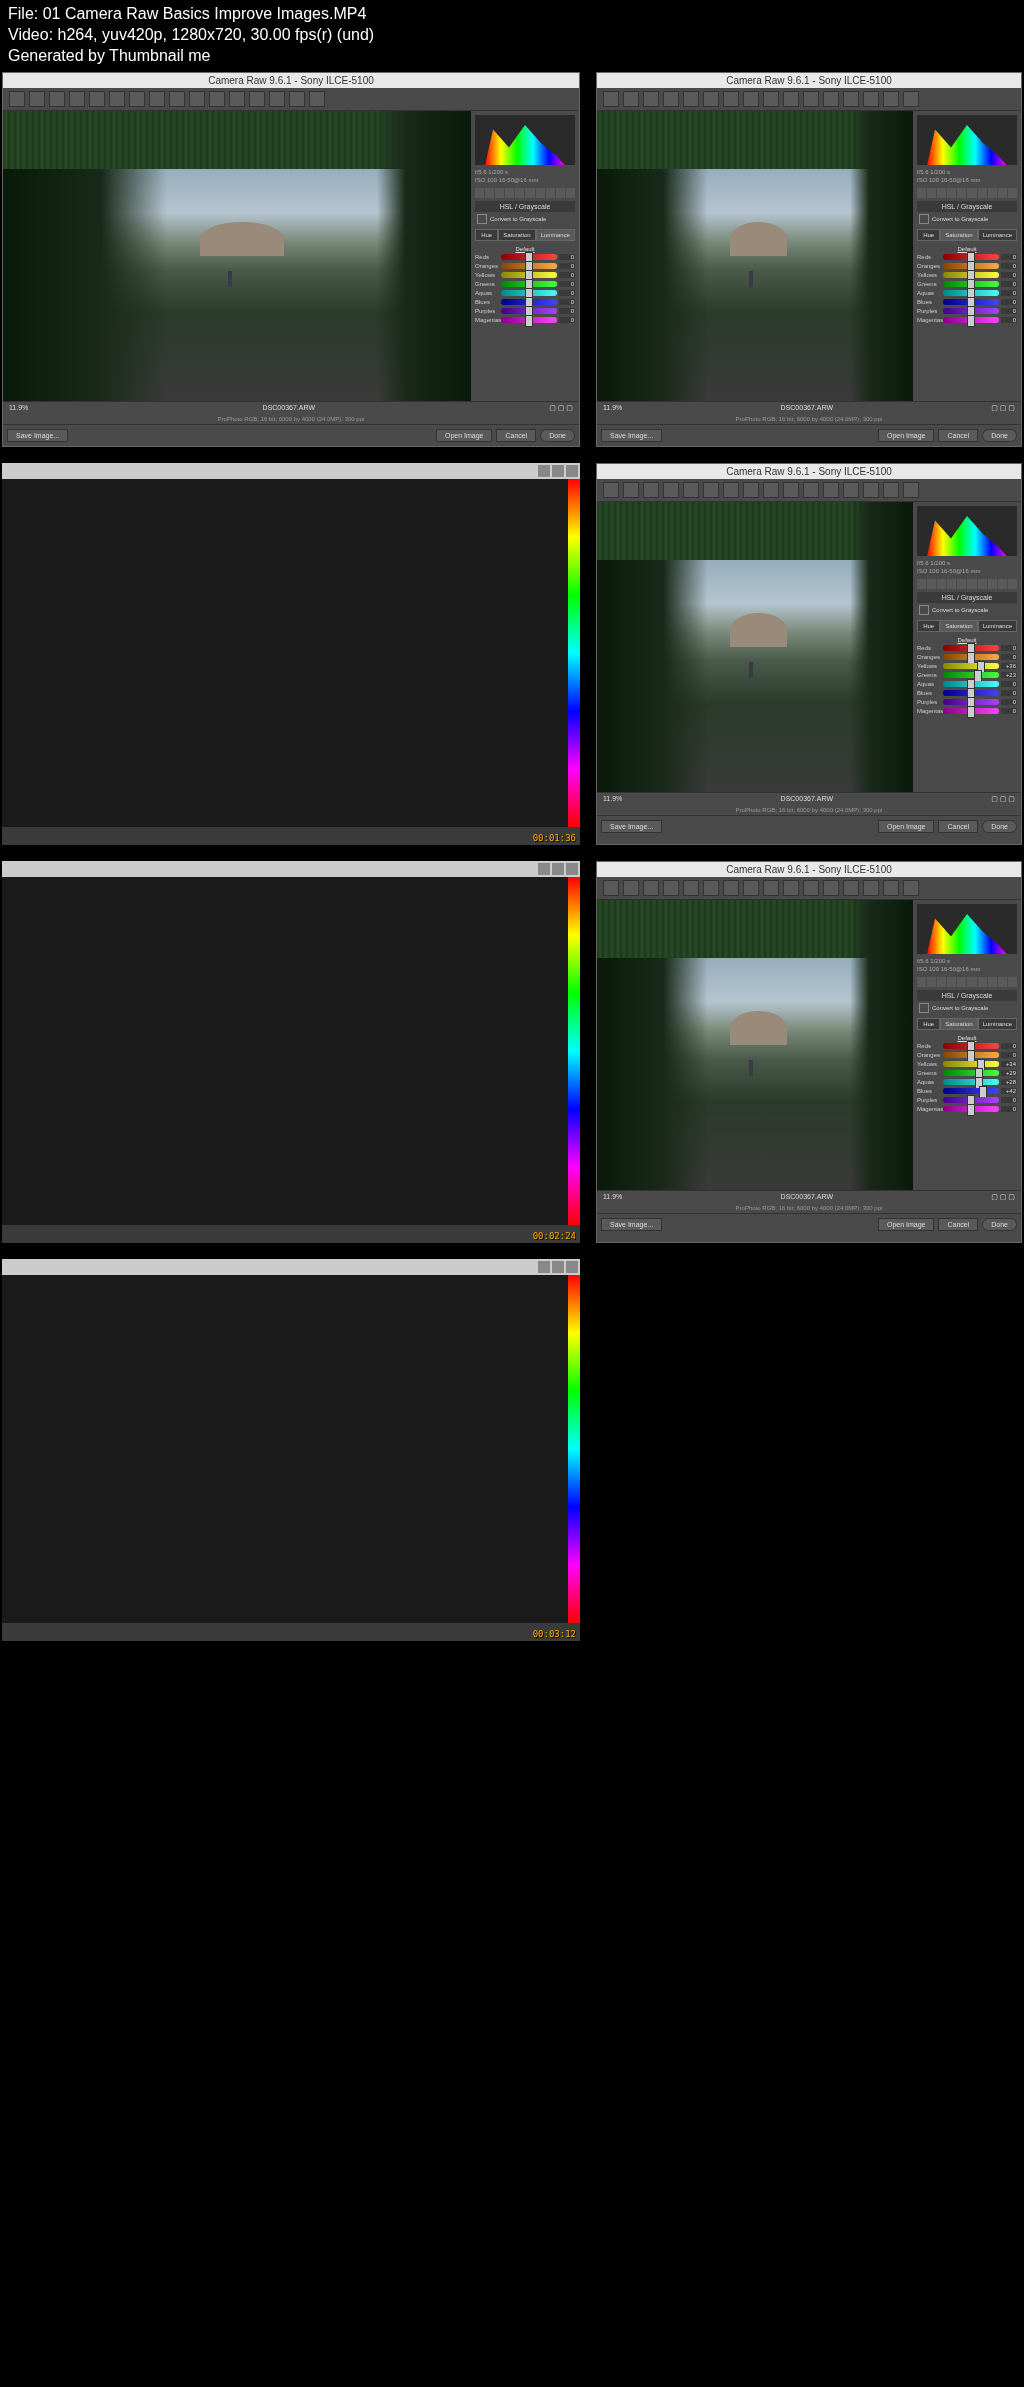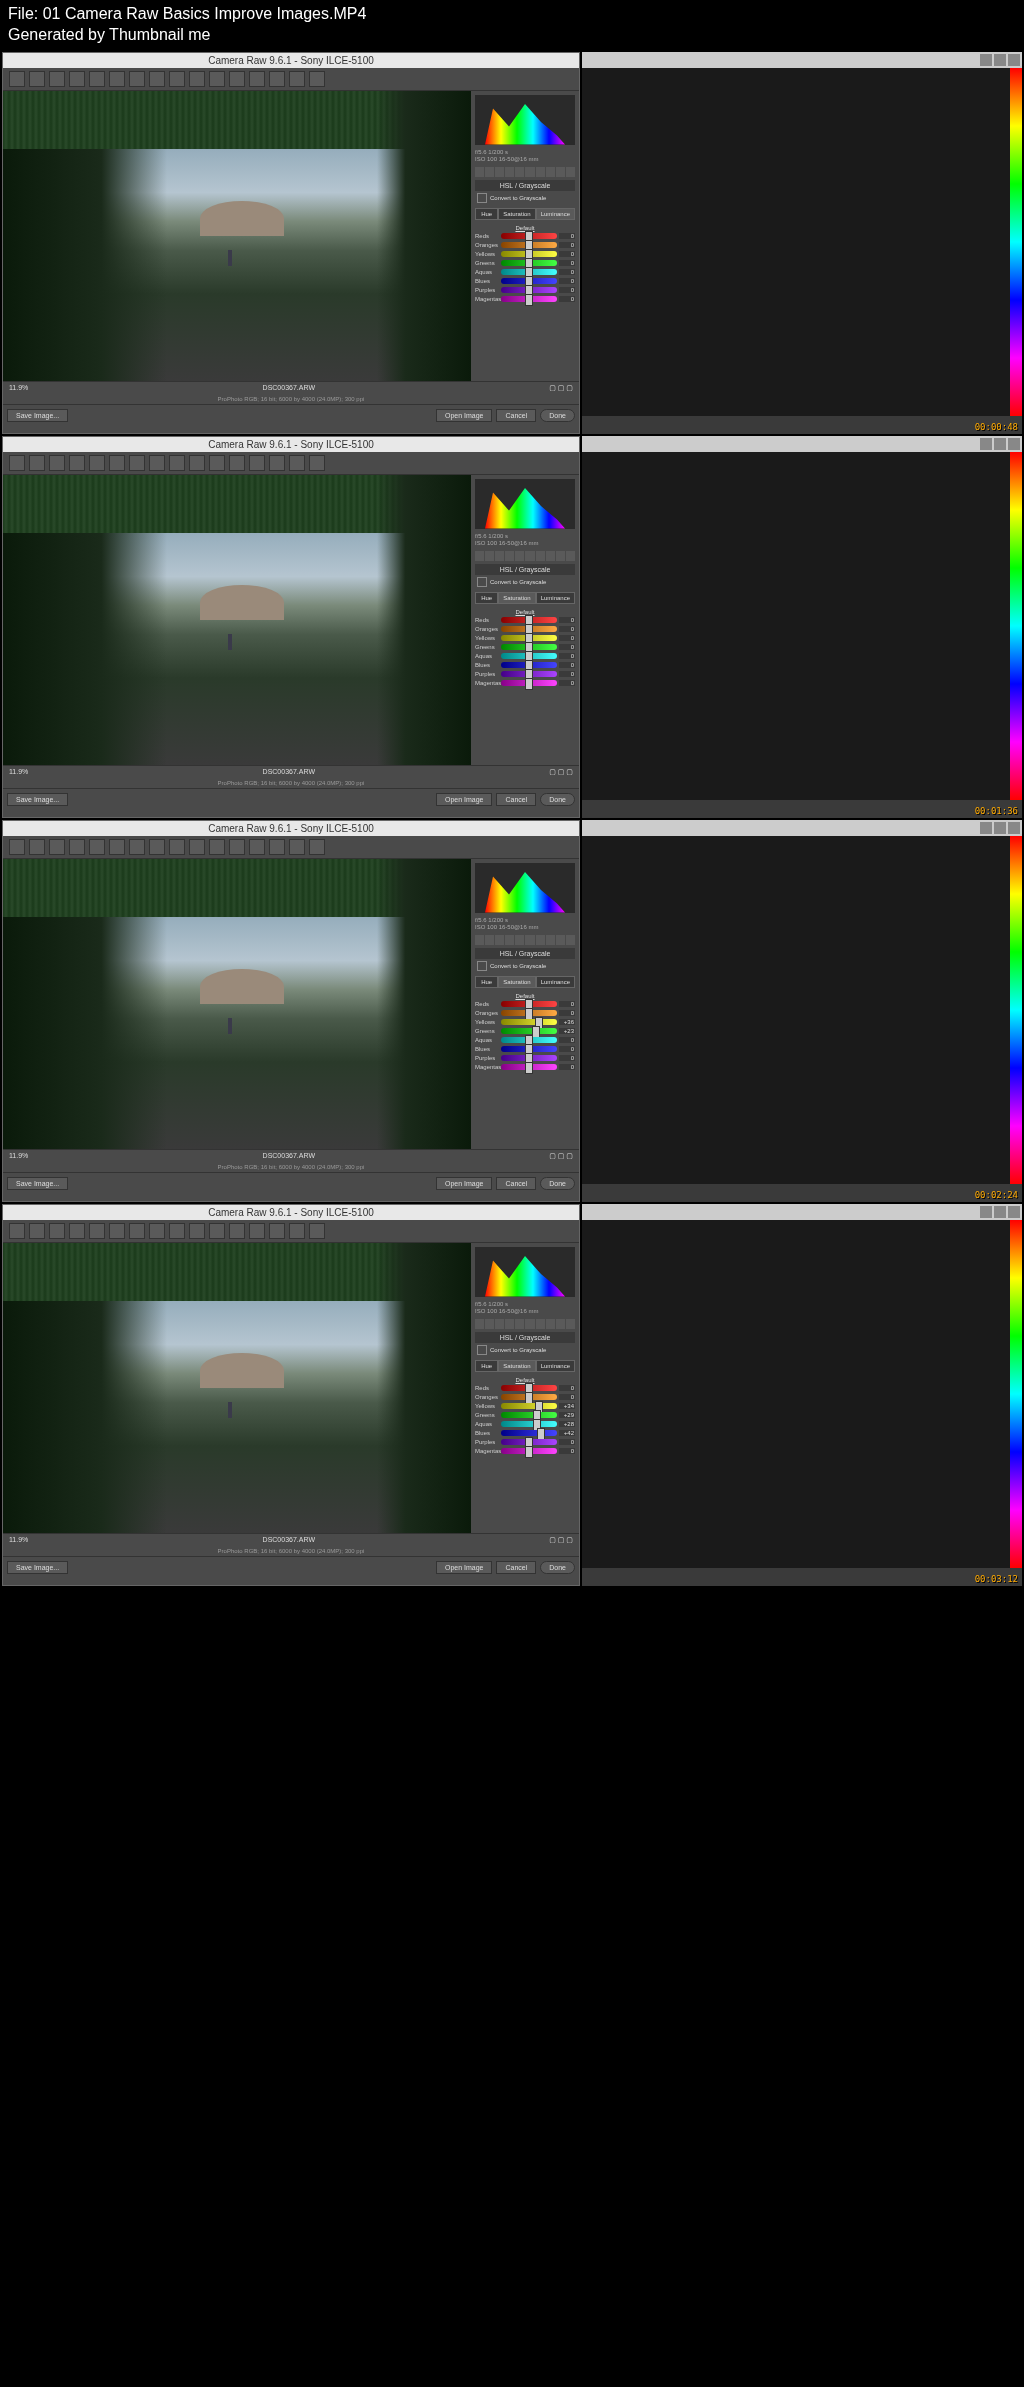--- a/index.html
+++ b/index.html
@@ -1,17 +1,17 @@
 <!DOCTYPE html>
 <html><head>
 <meta charset="utf-8">
 <style>
 body{margin:0;background:#000;font-family:Arial,sans-serif;font-size:10px;color:#ddd}
 .header{padding:4px 8px;color:#fff;font-size:16px;line-height:1.3}
-.grid{display:grid;grid-template-columns:578px 1fr;gap:2px;padding:2px}
+.grid{display:grid;grid-template-columns:578px 1fr;gap:16px;padding:2px}
 .frame{background:#4a4a4a;border:1px solid #666;position:relative}
 .titlebar{background:#e8e8e8;color:#333;text-align:center;padding:2px;font-size:10px}
 .toolbar{background:#4a4a4a;padding:3px 6px;display:flex;gap:4px;border-bottom:1px solid #333}
 .tbtn{width:14px;height:14px;background:#5a5a5a;border:1px solid #333;display:inline-block}
 .content{display:flex}
 .preview{flex:1;height:290px;background:#2a2a2a;position:relative;overflow:hidden}
 .photo{position:absolute;inset:0;background:linear-gradient(180deg,#1a2a1a 0%,#1a2a1a 15%,#8ba5b5 15%,#b5c5d0 35%,#7a8a7a 45%,#4a5a4a 55%,#2a3a2a 70%,#3a3a3a 100%)}
 .photo::before{content:"";position:absolute;left:0;top:0;width:35%;height:100%;background:linear-gradient(90deg,#0a1a0a,#1a2a1a 60%,transparent)}
 .photo::after{content:"";position:absolute;right:0;top:0;width:20%;height:100%;background:linear-gradient(-90deg,#0a1a0a,#1a2a1a 70%,transparent)}
 .vines{position:absolute;top:0;left:0;right:0;height:20%;background:repeating-linear-gradient(90deg,#1a3a1a 0,#2a4a2a 3px,#1a3a1a 6px)}
@@ -55,20 +55,21 @@
 .mini-side{position:absolute;right:0;top:16px;bottom:18px;width:12px;background:linear-gradient(180deg,#f00,#ff0,#0f0,#0ff,#00f,#f0f,#f00)}
 .ts{position:absolute;bottom:2px;right:4px;color:#fa0;font-size:9px;font-family:monospace;text-shadow:1px 1px #000}
 .status{display:flex;justify-content:space-between;padding:2px 6px;font-size:7px;background:#4a4a4a;border-top:1px solid #333}
 .meta{text-align:center;font-size:6px;padding:2px;color:#999}
 </style>
 </head>
 <body>
 
 <div class="header">
 <div>File: 01 Camera Raw Basics Improve Images.MP4</div>
+<div>Video: h264, yuv420p, 1280x720, 30.00 fps(r) (und)</div>
 <div>Generated by Thumbnail me</div>
 </div>
 
 <div class="grid" id="grid">
     <div class="frame">
 <div class="titlebar">Camera Raw 9.6.1  -  Sony ILCE-5100</div>
 <div class="toolbar">
         <span class="tbtn"></span>
         <span class="tbtn"></span>
         <span class="tbtn"></span>
@@ -188,31 +189,20 @@
 <div class="meta">ProPhoto RGB; 16 bit; 6000 by 4000 (24.0MP); 300 ppi</div>
 <div class="footer">
 <button class="btn">Save Image...</button>
 <div class="footer-btns">
 <button class="btn">Open Image</button>
 <button class="btn">Cancel</button>
 <button class="btn round">Done</button>
 </div>
 </div>
 </div>
-    <div class="mini">
-<div class="mini-top">
-        <span class="mini-btn"></span>
-        <span class="mini-btn"></span>
-        <span class="mini-btn"></span>
-      </div>
-<div style="padding:2px 4px;font-size:7px;background:#4a4a4a">by Filename ▾</div>
-<div class="mini-body"></div>
-<div class="mini-side"></div>
-<div class="ts">00:00:48</div>
-</div>
     <div class="frame">
 <div class="titlebar">Camera Raw 9.6.1  -  Sony ILCE-5100</div>
 <div class="toolbar">
         <span class="tbtn"></span>
         <span class="tbtn"></span>
         <span class="tbtn"></span>
         <span class="tbtn"></span>
         <span class="tbtn"></span>
         <span class="tbtn"></span>
         <span class="tbtn"></span>

